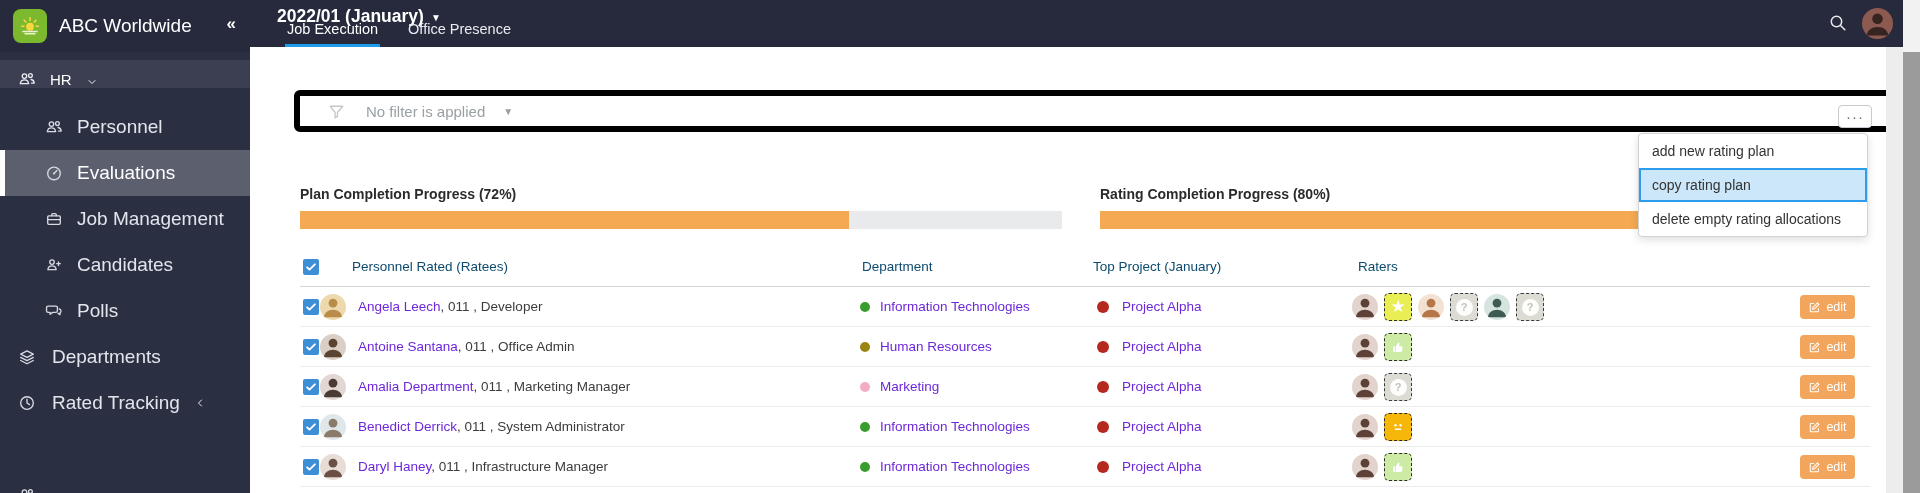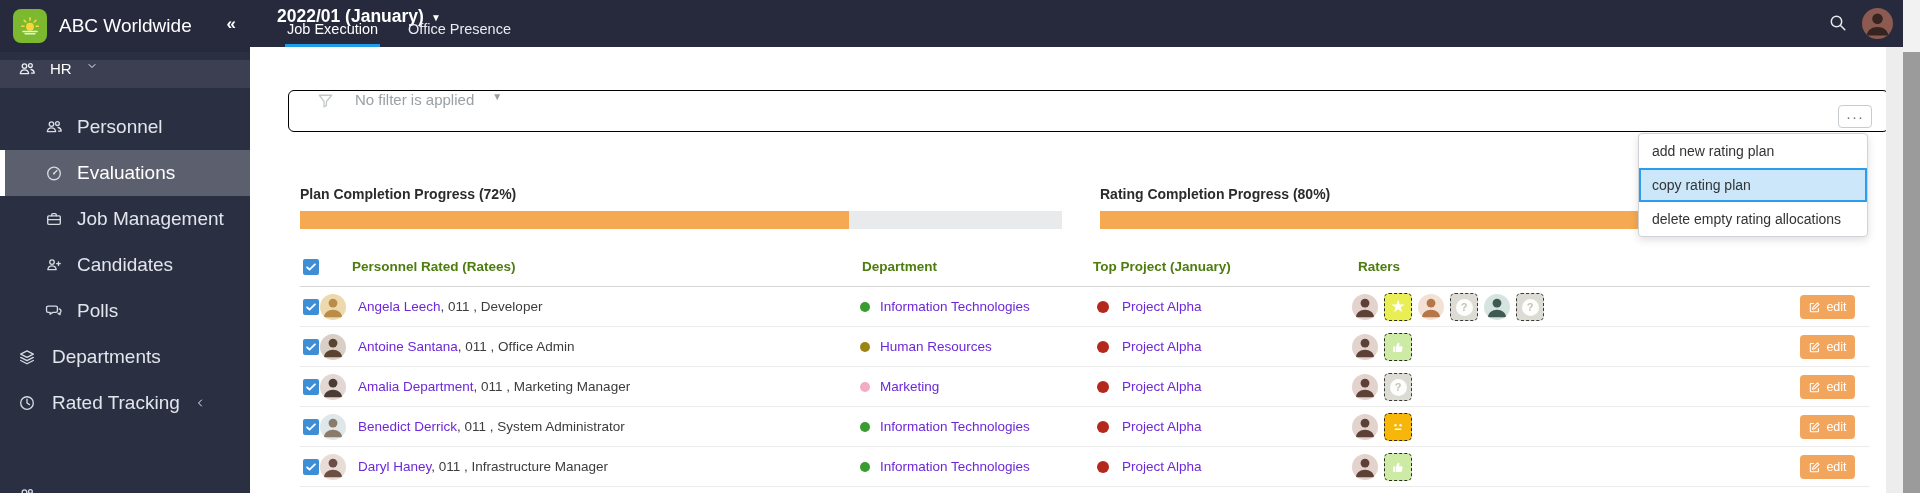--- a/index.html
+++ b/index.html
@@ -6,21 +6,21 @@
   html,body{width:1920px;height:493px;overflow:hidden;background:#fff;
     font-family:"Liberation Sans", sans-serif;}
   #app{position:relative;width:1920px;height:493px;overflow:hidden;background:#fff}
 
   
   #sidebar{position:absolute;left:0;top:0;width:250px;height:493px;background:#2b2f42;color:#e6e8ee}
   .brand{position:absolute;left:0;top:0;width:250px;height:52px;background:#262a3c;display:flex;align-items:center}
   .logo{width:34px;height:34px;border-radius:8px;background:#7db92e;margin-left:13px;display:flex;align-items:center;justify-content:center}
   .brand-name{margin-left:12px;font-size:19px;color:#fff}
   .collapse{position:absolute;right:14px;top:14px;font-size:17px;font-weight:bold;color:#fff;cursor:pointer}
-  .hr-head{position:absolute;left:0;top:60px;width:250px;height:28px;background:#3b3f51;display:flex;align-items:flex-start;cursor:pointer}
+  .hr-head{position:absolute;left:0;top:60px;width:250px;height:28px;background:#3b3f51;display:flex;align-items:flex-end;cursor:pointer}
   .hr-head .icn{margin-left:18px;color:#e8eaf0}
   .hr-head .slabel{margin-left:14px;font-size:15px;color:#fff}
   .hr-head .chev{margin-left:14px;color:#fff;display:flex}
   #hr-items{position:absolute;left:0;top:104px;width:250px}
   #top-items{position:absolute;left:0;top:334px;width:250px}
   .sitem{position:relative;height:46px;display:flex;align-items:center;cursor:pointer;font-size:19px;color:#e2e5ec}
   .sitem.child .icn{margin-left:45px}
   .sitem.child .slabel{margin-left:14px}
   .sitem.root .icn{margin-left:18px}
   .sitem.root .slabel{margin-left:16px}
@@ -35,37 +35,37 @@
   .period{position:absolute;left:27px;top:6px;color:#fff;font-size:17.5px;font-weight:600;display:flex;align-items:center;gap:7px;cursor:pointer}
   .period .caret{font-size:10px;margin-top:2px}
   #tabs{position:absolute;left:35px;bottom:0;display:flex;gap:26px}
   .tab{color:#e9ebf0;font-size:14.5px;padding:0 2px 7px 2px;border-bottom:3px solid transparent;cursor:pointer}
   .tab.active{color:#fff;font-weight:normal;border-bottom-color:#1e9be9}
   #search-btn{position:absolute;left:1578px;top:13px;color:#e8e9ec;cursor:pointer}
   #top-avatar{position:absolute;left:1612px;top:8px;width:31px;height:31px;border-radius:50%;overflow:hidden;cursor:pointer}
 
   
   #main{position:absolute;left:250px;top:47px;width:1636px;height:446px;background:#fff}
-  #filterbar{position:absolute;left:38px;top:43px;width:1601px;height:42px;border:1px solid #000000;border-radius:6px;background:#fff;display:flex;align-items:flex-start;cursor:pointer}
+  #filterbar{position:absolute;left:44px;top:43px;width:1601px;height:42px;border:6px solid #000000;border-radius:6px;background:#fff;display:flex;align-items:center;cursor:pointer}
   #filterbar .icn{margin-left:27px;color:#c4c8cb}
   #filter-label{margin-left:20px;font-size:15px;color:#9aa0a4}
   #filter-caret{margin-left:18px;font-size:10px;color:#9aa0a4}
   #more-btn{position:absolute;left:1588px;top:58px;width:34px;height:23px;border:1px solid #c6cbd0;border-radius:4px;background:#fff;color:#68707a;font-size:15px;line-height:19px;letter-spacing:1px;text-align:center;cursor:pointer;font-family:inherit}
 
   #progress .pcol{position:absolute;top:0}
   #progress{position:absolute;left:0;top:0;width:100%}
   .plabel{position:absolute;top:139px;font-size:14px;font-weight:600;color:#2b2b2b;white-space:nowrap}
   .ptrack{position:absolute;top:164px;width:762px;height:18px;background:#e8eaeb}
   .pfill{height:18px;background:#f5a952}
   .pcol0 .plabel,.pcol0 .ptrack{left:50px}
   .pcol1 .plabel,.pcol1 .ptrack{left:850px}
 
   
   #table{position:absolute;left:50px;top:199px;width:1570px}
-  .thead{position:relative;height:41px;border-bottom:1px solid #d6d6d6;font-size:13.5px;font-weight:bold;color:#4d7c0f}
+  .thead{position:relative;height:41px;border-bottom:1px solid #d6d6d6;font-size:13.5px;font-weight:normal;color:#0c4a6e}
   .thead .hc{position:absolute;top:0;line-height:41px;white-space:nowrap}
   .trow{position:relative;height:40px;border-bottom:1px solid #ececec;font-size:13.5px;color:#3c3c3c}
   .cb{position:absolute;left:3px;top:12px;width:16px;height:16px;background:#3e8ed6;border-radius:2px;display:flex;align-items:center;justify-content:center;cursor:pointer}
   .thead .cb{top:13px}
   .av{display:inline-flex;width:26px;height:26px;border-radius:50%;overflow:hidden;flex:0 0 auto}
   .av svg{width:100%;height:100%}
   .row-av{position:absolute;left:20px;top:7px}
   .rowtext{position:absolute;left:58px;top:0;line-height:40px;white-space:nowrap}
   .lnk{color:#6d28d9;text-decoration:none;cursor:pointer}
   .dot{position:absolute;border-radius:50%}

